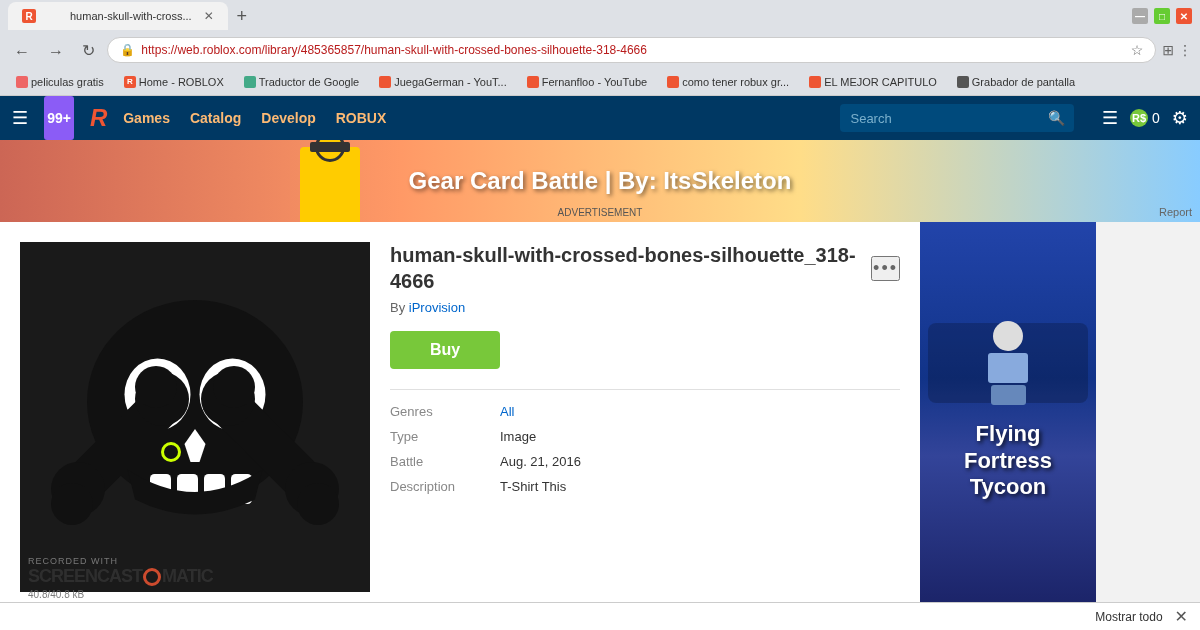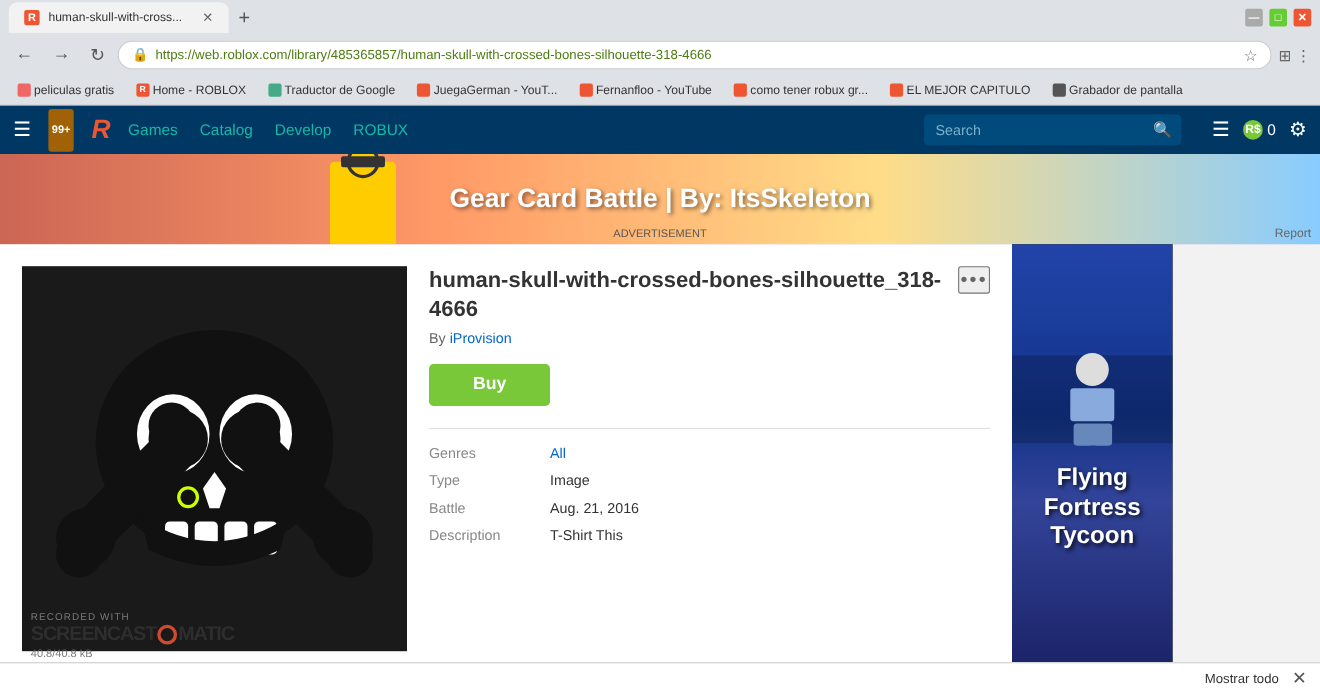--- a/index.html
+++ b/index.html
@@ -13,41 +13,41 @@
       display: flex; align-items: center; justify-content: space-between;
       background: #dee1e6; padding: 4px 8px; height: 32px;
     }
     .tab-area { display: flex; align-items: flex-end; gap: 0; }
     .tab-active {
       background: #f2f2f2; border-radius: 8px 8px 0 0; padding: 6px 14px;
       font-size: 12px; color: #333; display: flex; align-items: center; gap: 8px;
       min-width: 200px; height: 28px;
     }
     .tab-favicon { width: 14px; height: 14px; background: #e53; border-radius: 2px; display:inline-flex; align-items:center; justify-content:center; font-size:10px; color:white; font-weight:bold; }
-    .tab-title { font-size: 11px; color: #333; flex:1; overflow:hidden; white-space:nowrap; text-overflow:ellipsis; }
+    .tab-title { font-size: 11px; color: #333; flex:1; overflow:hidden; white-space:nowrap; text-overflow:ellipsis;margin-left:26px; }
     .tab-close { font-size: 12px; color: #666; cursor: pointer; margin-left:4px; }
     .tab-new { width: 28px; height: 28px; display:flex; align-items:center; justify-content:center; font-size:18px; color:#555; cursor:pointer; }
     .window-controls { display:flex; gap:6px; }
     .win-btn { width: 16px; height: 16px; border-radius: 2px; display:flex; align-items:center; justify-content:center; font-size:10px; color:white; font-weight:bold; cursor:pointer; }
     .win-min { background:#aaa; }
     .win-max { background:#6c3; }
     .win-close { background:#e53; }
 
     
     .nav-bar {
       display: flex; align-items: center; background: #dee1e6; padding: 4px 8px; gap: 6px; height: 36px;
     }
     .nav-btn { background: none; border: none; font-size: 16px; color: #555; cursor: pointer; padding: 2px 6px; }
     .nav-btn:disabled { color: #bbb; cursor: default; }
     .address-bar {
       flex: 1; background: white; border-radius: 16px; padding: 4px 12px;
       font-size: 12px; color: #333; display:flex; align-items:center; gap:6px;
       border: 1px solid #ccc;
     }
-    .address-text { flex:1; font-size:12px; color:#4d7c0f; overflow:hidden; white-space:nowrap; }
+    .address-text { flex:1; font-size:12px; color:#b91c1c; overflow:hidden; white-space:nowrap; }
     .nav-icons { display:flex; gap:4px; align-items:center; }
     .nav-icon { font-size:14px; color:#666; cursor:pointer; }
 
     
     .bookmarks-bar {
       display:flex; align-items:center; background: #dee1e6; padding: 2px 8px; gap:4px; height: 28px; border-bottom: 1px solid #ccc;
     }
     .bookmark-item {
       display:flex; align-items:center; gap:3px; padding: 2px 8px; font-size:11px; color:#333;
       background: none; border: none; cursor: pointer; border-radius: 3px;
@@ -55,24 +55,24 @@
     }
 
     
     .site-content { background: #f2f2f2; }
 
     
     .roblox-nav {
       background: #003863; display:flex; align-items:center; padding: 0 12px; height: 44px; gap: 16px;
     }
     .roblox-hamburger { color: white; font-size: 18px; cursor: pointer; }
-    .roblox-badge { background: #a16207; color: white; font-size: 10px; font-weight: bold; border-radius: 3px; padding: 14px 3px; }
+    .roblox-badge { background: #8b5cf6; color: white; font-size: 14px; font-weight: bold; border-radius: 3px; padding: 14px 3px; }
     .roblox-logo { color: #e53; font-size: 24px; font-weight: 900; font-style: italic; }
     .roblox-nav-links { display:flex; gap: 20px; }
-    .roblox-nav-link { color: #14b8a6; font-size: 14px; text-decoration: none; font-weight: 400; cursor:pointer; }
+    .roblox-nav-link { color: #fdba74; font-size: 14px; text-decoration: none; font-weight: 700; cursor:pointer; }
     .roblox-search {
       display:flex; align-items:center; background: #004a7c; border-radius: 4px; overflow:hidden; margin-left:auto;
     }
     .roblox-search input {
       background: transparent; border: none; color: white; padding: 6px 10px; font-size: 13px;
       outline: none; width: 200px;
     }
     .roblox-search input::placeholder { color: #7ab0cc; }
     .roblox-search-btn { background: none; border: none; color: white; padding: 6px 8px; cursor: pointer; font-size: 14px; }
     .roblox-right-icons { display:flex; align-items:center; gap: 12px; margin-left: 12px; }
@@ -105,39 +105,39 @@
     }
 
     
     .cursor-dot {
       position:absolute; width: 20px; height: 20px; border: 3px solid #ccff00;
       border-radius: 50%; top: 60%; left: 43%; transform: translate(-50%,-50%);
     }
 
     
     .item-details { flex: 1; }
-    .item-title-row { display:flex; align-items:flex-start; justify-content:space-between; margin-bottom:6px; }
+    .item-title-row { display:flex; align-items:center; justify-content:space-between; margin-bottom:6px; }
     .item-title { font-size: 20px; font-weight: bold; color: #333; line-height: 1.3; }
     .item-more-btn { font-size: 18px; color: #666; cursor:pointer; letter-spacing:2px; }
     .item-by { font-size: 13px; color: #666; margin-bottom: 16px; }
     .item-by a { color: #0066cc; text-decoration: none; }
     .item-not-sale { font-size: 13px; color: #555; margin-bottom: 12px; }
     .buy-btn {
       background: #78c83a; color: white; border: none; padding: 10px 40px;
       font-size: 16px; font-weight: bold; border-radius: 4px; cursor: pointer; margin-bottom: 20px;
     }
     .item-meta { border-top: 1px solid #e0e0e0; padding-top: 14px; }
     .meta-row { display:flex; gap: 20px; margin-bottom: 10px; font-size: 13px; }
     .meta-label { color: #888; width: 90px; flex-shrink:0; }
     .meta-value { color: #333; }
     .meta-value.link { color: #0066cc; }
 
     
     .right-sidebar {
-      width: 146px; flex-shrink:0; background: #1a1a1a; display:flex; flex-direction:column; align-items:center; justify-content:center;
+      width: 176px; flex-shrink:0; background: #1a1a1a; display:flex; flex-direction:column; align-items:center; justify-content:center;
       overflow: hidden; position:relative;
     }
     .sidebar-ad-text {
       color: white; font-size: 22px; font-weight: 900; text-align: center;
       line-height: 1.2; text-shadow: 2px 2px 4px rgba(0,0,0,0.8);
       z-index:1; position:relative; padding: 10px;
     }
     .sidebar-ad-bg {
       position:absolute; inset:0;
       background: linear-gradient(180deg, #2244aa 0%, #113388 40%, #334499 60%, #1a2266 100%);

